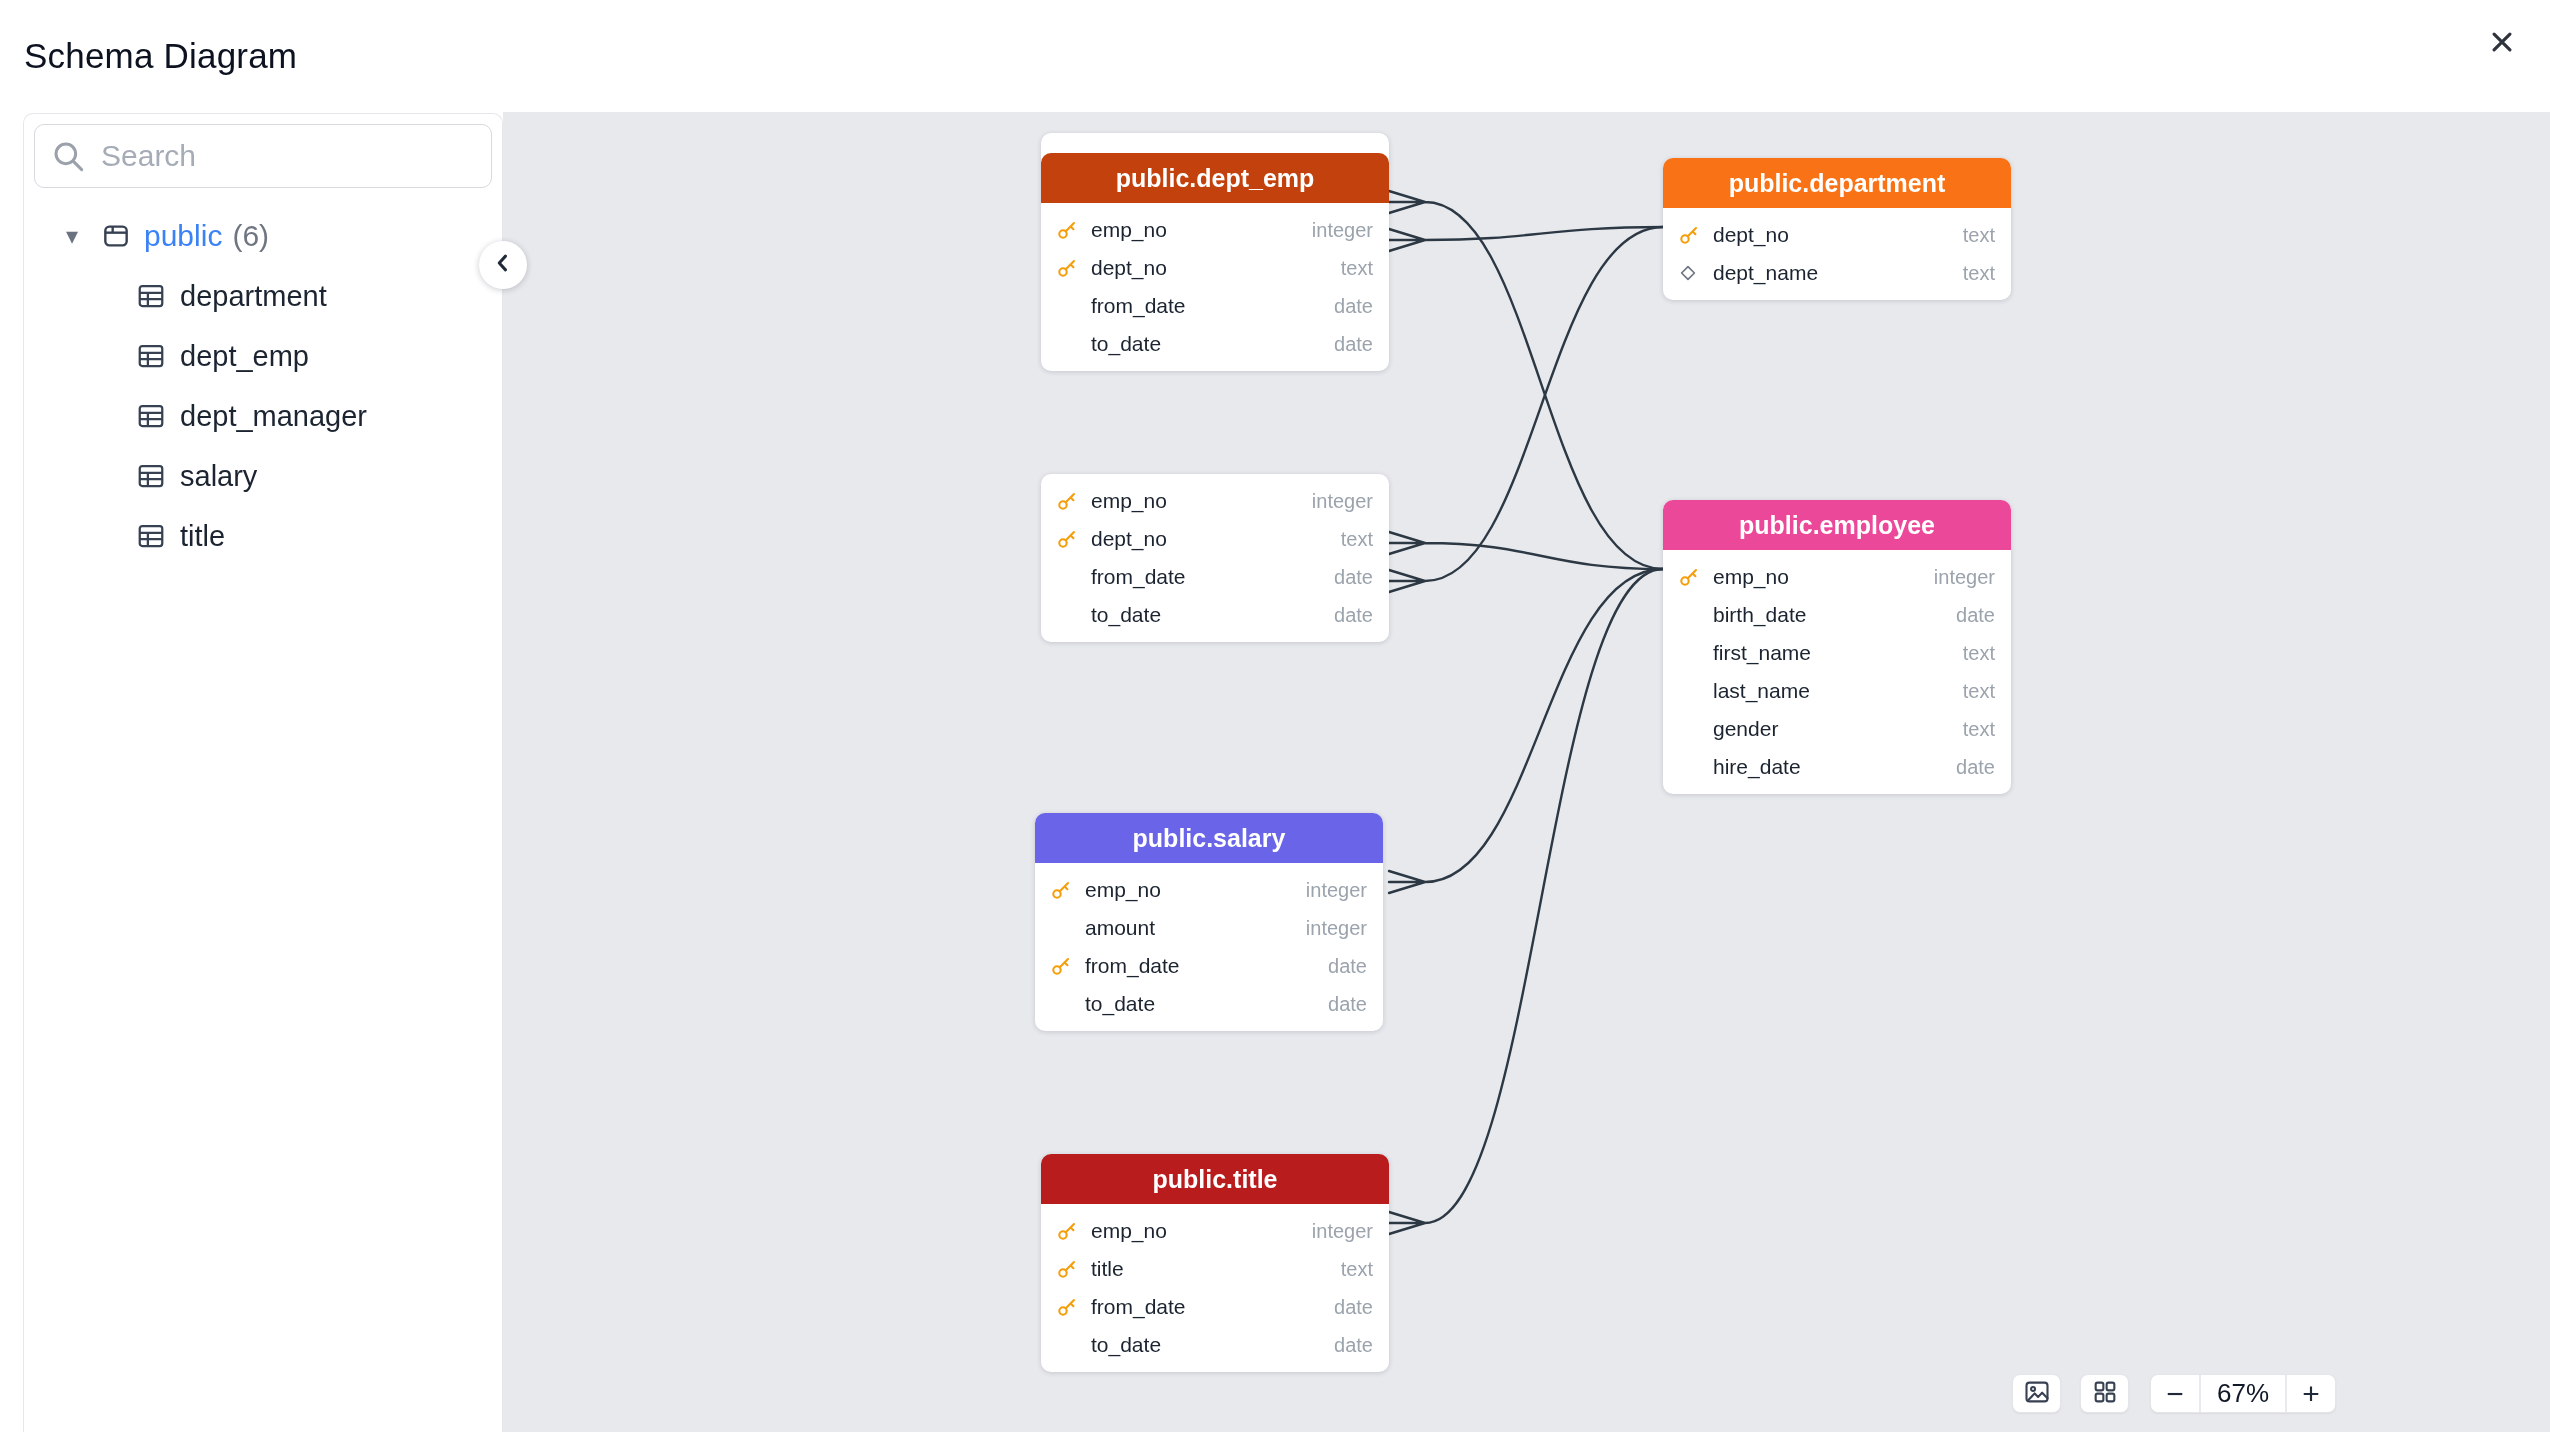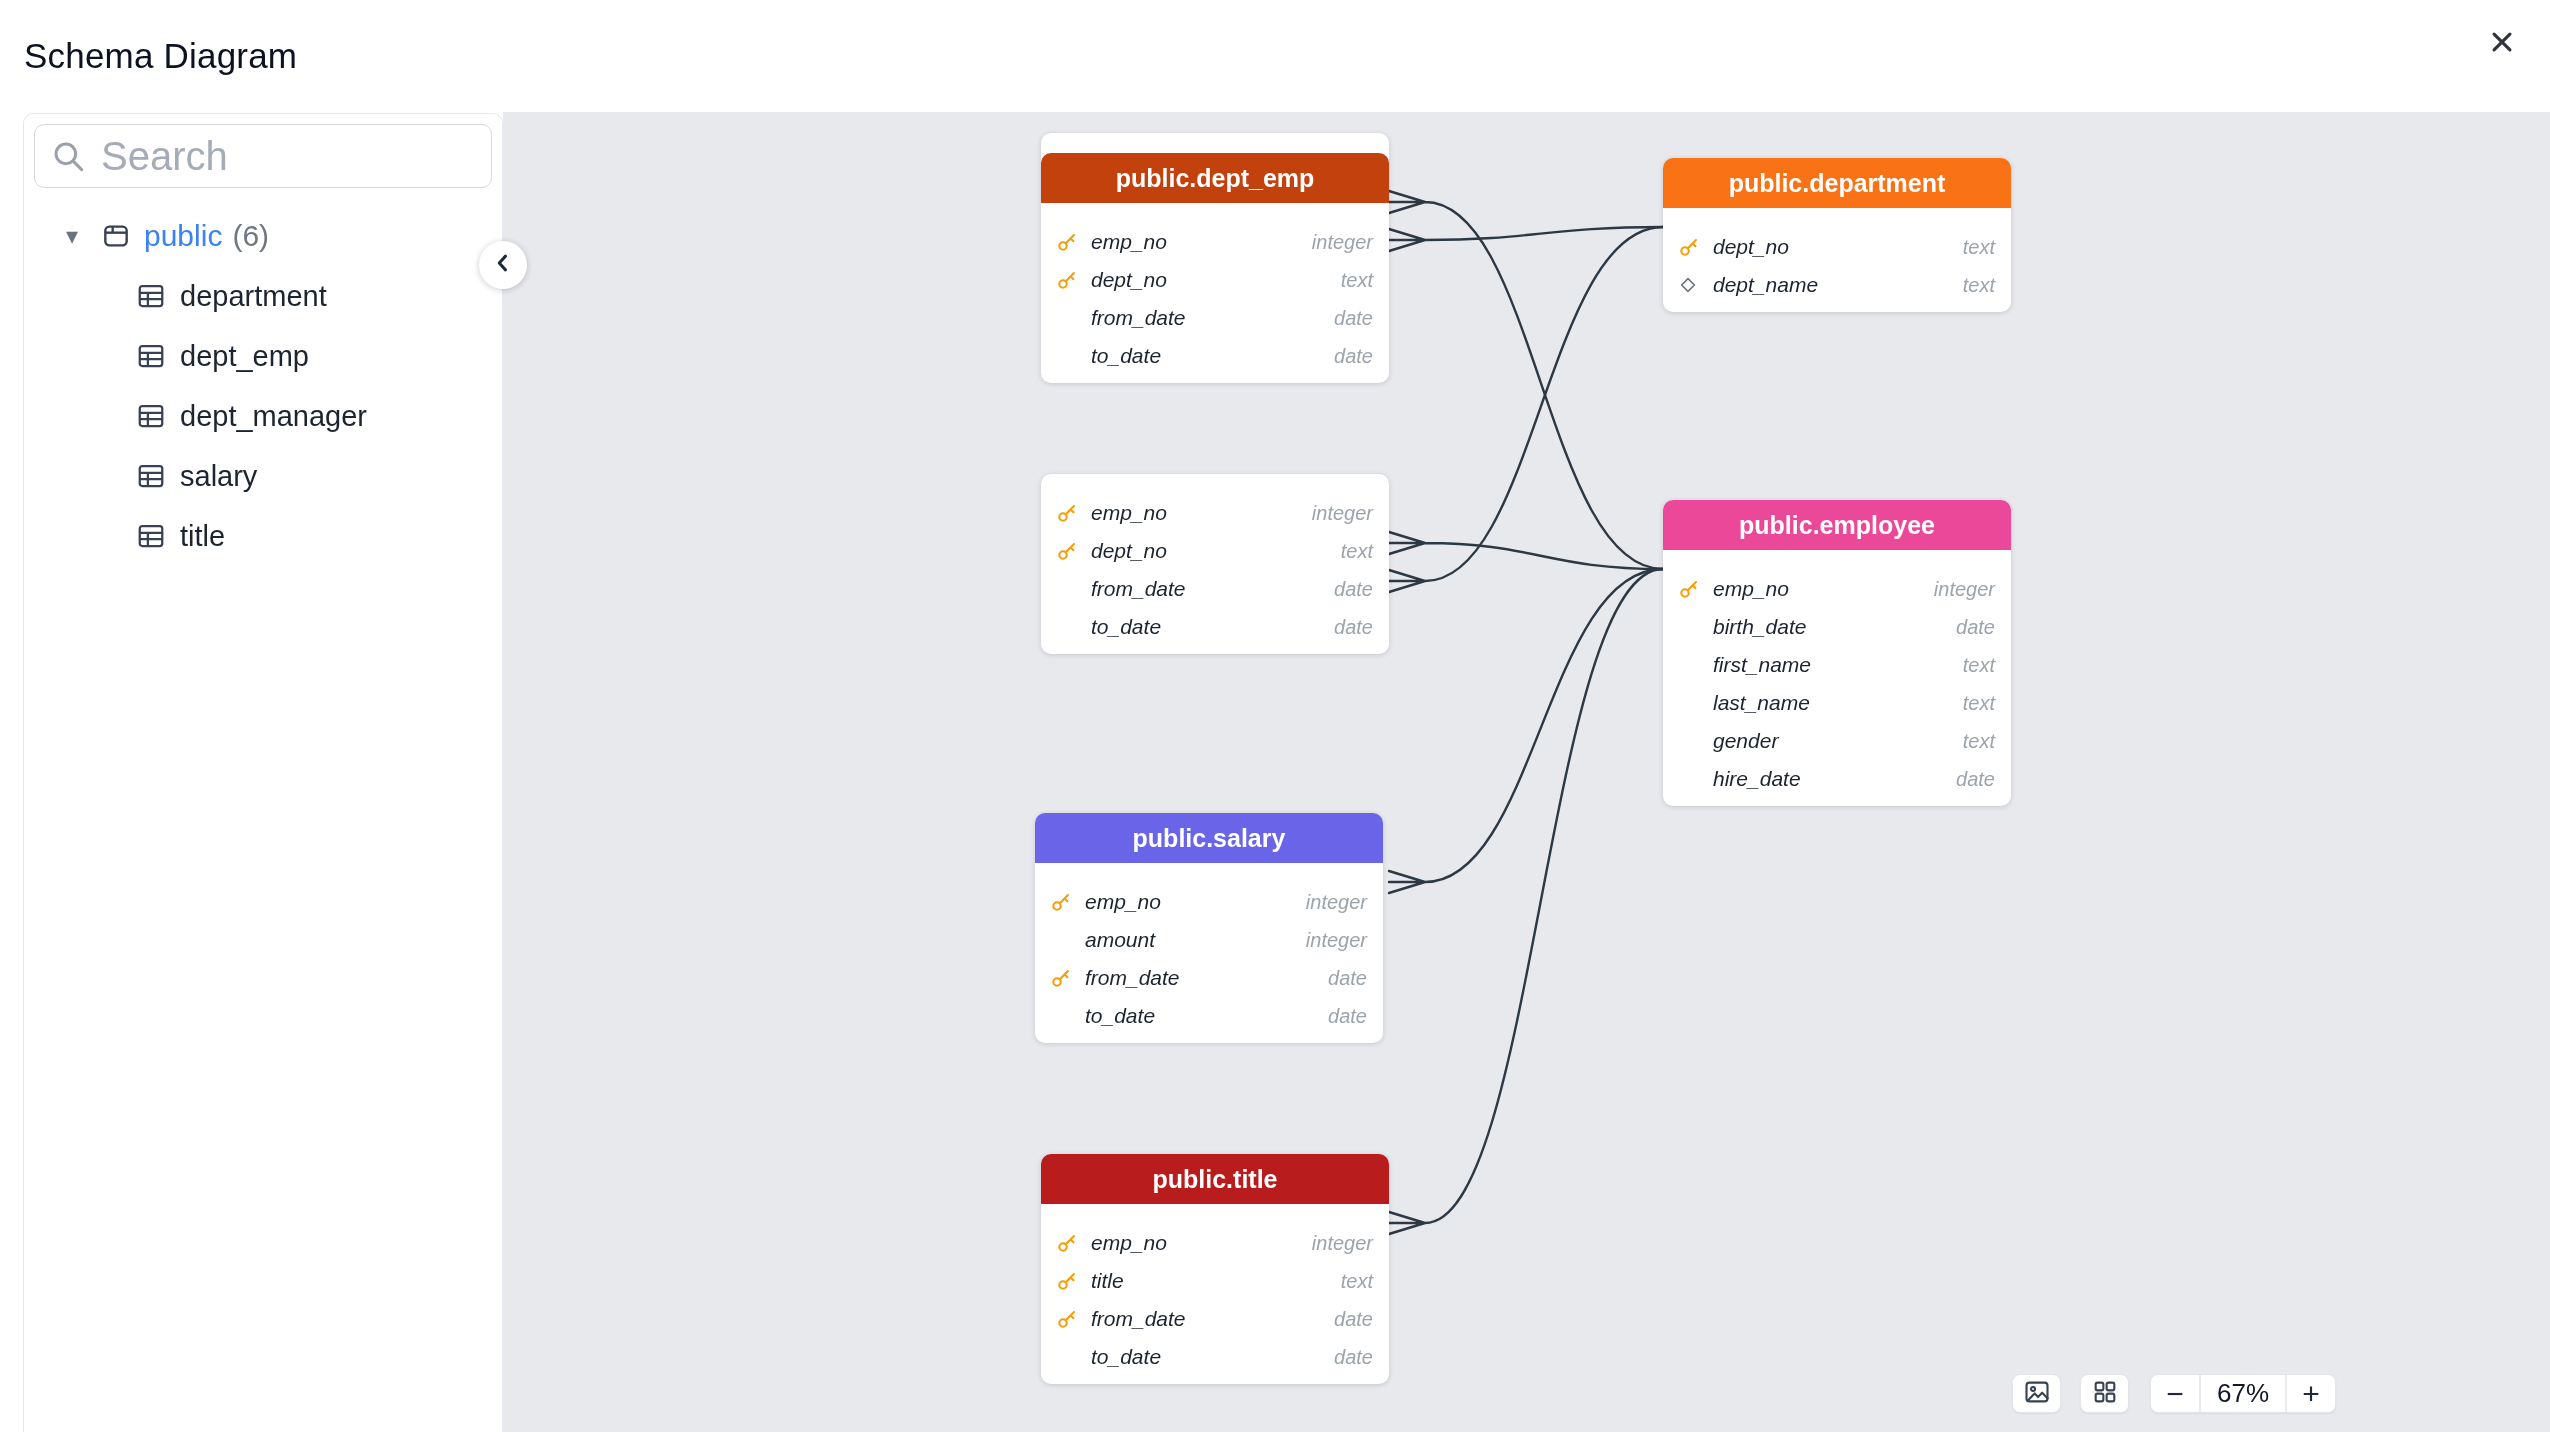--- a/index.html
+++ b/index.html
@@ -12,21 +12,21 @@
   #page-title { position:absolute; left:24px; top:0; height:112px; display:flex; align-items:center;
     font-size:35px; font-weight:500; color:#0c1220; letter-spacing:.2px; }
   #close-btn { position:absolute; right:22px; top:18px; width:52px; height:52px; display:flex;
     align-items:center; justify-content:center; cursor:pointer; border-radius:8px; }
 
   
   #sidebar { position:absolute; left:23px; top:113px; width:480px; height:1319px; background:#fff;
     border:1px solid #e5e7eb; border-bottom:none; border-radius:10px 10px 0 0; z-index:5; }
   #search-wrap { position:relative; margin:10px 10px 0 10px; }
   #search-input { width:100%; height:64px; border:1px solid #d6d9de; border-radius:10px;
-    font-size:40px; color:#111827; padding:0 18px 0 66px; outline:none; background:#fff; }
+    font-size:30px; color:#111827; padding:0 18px 0 66px; outline:none; background:#fff; }
   #search-input::placeholder { color:#a6acb7; }
   #search-icon { position:absolute; left:16px; top:14px; pointer-events:none; }
   #tree { margin-top:18px; }
   .tree-schema-row { display:flex; align-items:center; height:60px; padding-left:42px; cursor:pointer; }
   .caret { font-size:24px; color:#6b7280; width:34px; }
   .schema-name { font-size:30px; color:#3b82f6; margin-left:12px; }
   .schema-count { font-size:30px; color:#6f7682; margin-left:10px; }
   .tree-item { display:flex; align-items:center; height:60px; padding-left:112px; cursor:pointer; }
   .tree-item .tlabel { font-size:29px; color:#1b2430; margin-left:14px; }
   .ticon { flex:0 0 auto; display:flex; }
@@ -39,21 +39,21 @@
   #canvas { position:absolute; left:503px; top:112px; width:2047px; height:1320px; background:#e8e9ed; overflow:hidden; }
   #rel-svg { position:absolute; left:0; top:0; width:2047px; height:1320px; }
   .table-card { position:absolute; width:348px; background:#fff; border-radius:10px;
     box-shadow:0 1px 5px rgba(15,23,42,.16); z-index:3; }
   .card-header { height:50px; border-radius:10px 10px 0 0; display:flex; align-items:center;
     justify-content:center; color:#fff; font-size:25px; font-weight:bold; cursor:move; }
   .field-row { display:flex; align-items:center; height:38px; padding:0 16px 0 14px; cursor:default; }
   .field-icon { width:36px; flex:0 0 auto; display:flex; align-items:center; }
   .field-name { flex:1; font-size:21px; color:#1b2430; }
   .field-type { font-size:20px; color:#9ba3ad; }
-  .card-body { padding:20px 0 8px 0;font-style:italic; }
+  .card-body { padding:8px 0 8px 0; }
 
   
   #controls { position:absolute; right:26px; bottom:19px; display:flex; align-items:center; z-index:6; }
   .ctl-btn { width:49px; height:39px; background:#fff; border:1px solid #e3e5e9; border-radius:8px;
     display:flex; align-items:center; justify-content:center; cursor:pointer;
     box-shadow:0 1px 2px rgba(0,0,0,.06); }
   #export-btn { margin-right:19px; }
   #layout-btn { margin-right:21px; }
   #zoom-group { display:flex; align-items:center; background:#e9eaee; border:1px solid #e3e5e9;
     border-radius:8px; box-shadow:0 1px 2px rgba(0,0,0,.06); overflow:hidden; gap:2px; }

